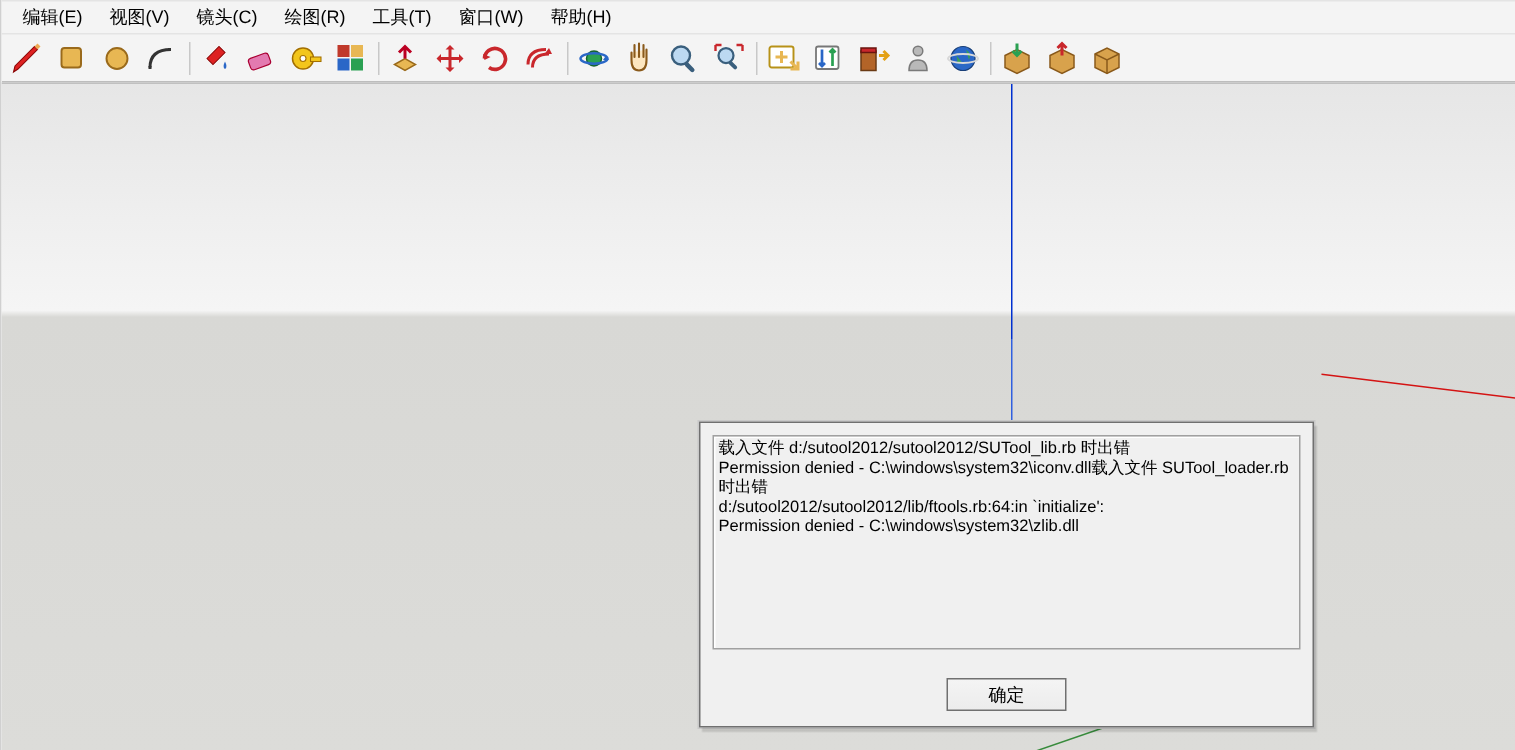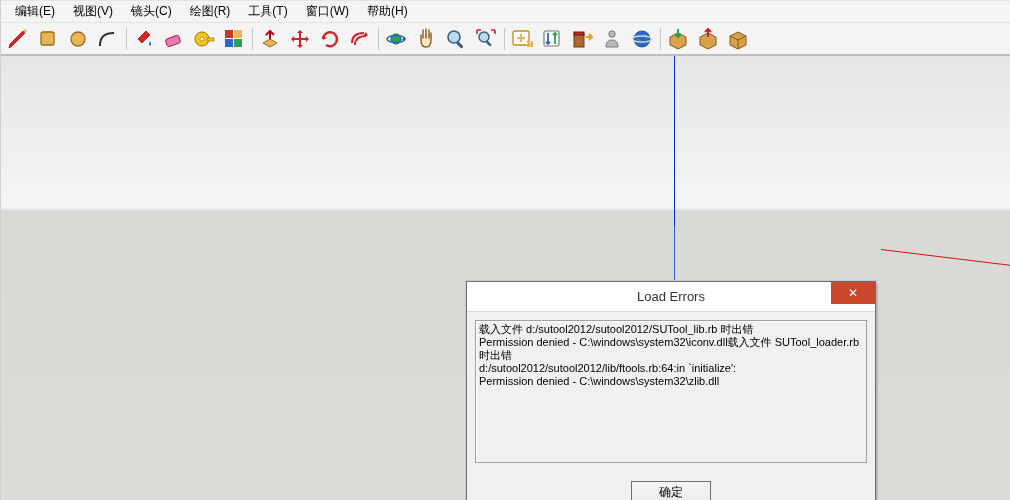--- a/index.html
+++ b/index.html
@@ -311,26 +311,20 @@
   </div>
 
 <div class="viewport">
   <div class="sky"></div>
   <div class="axis-line axis-blue-up"></div>
   <div class="axis-line axis-blue-mid"></div>
   <div class="axis-red"></div>
   <div class="axis-green"></div>
 
   <div class="dialog">
-    <div class="dialog-titlebar">
-      <span class="dialog-title">Load Errors</span>
-      <div class="dialog-close">
-        <span>✕</span>
-      </div>
-    </div>
     <div class="dialog-body">
       <textarea class="dialog-textarea" readonly="" style="">载入文件 d:/sutool2012/sutool2012/SUTool_lib.rb 时出错
 Permission denied - C:\windows\system32\iconv.dll载入文件 SUTool_loader.rb 时出错
 d:/sutool2012/sutool2012/lib/ftools.rb:64:in `initialize':
 Permission denied - C:\windows\system32\zlib.dll</textarea>
     </div>
     <div class="dialog-buttons">
       <button class="dialog-ok">确定</button>
     </div>
   </div>

